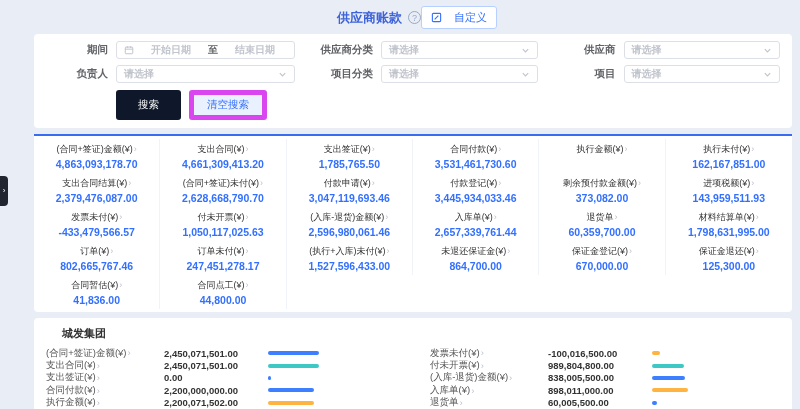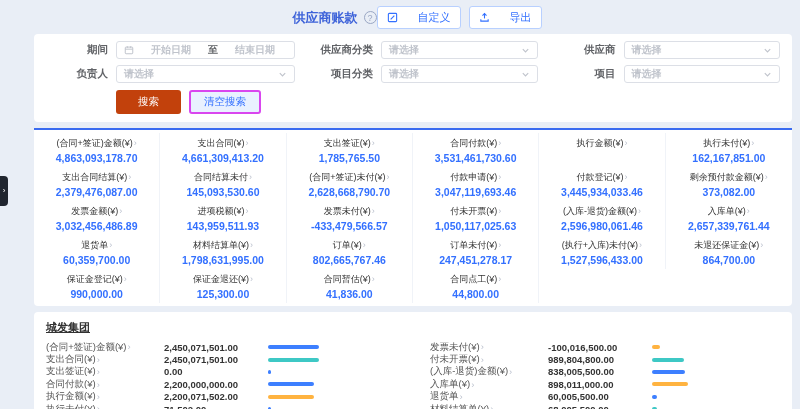--- a/index.html
+++ b/index.html
@@ -11,54 +11,54 @@
     color: #333;
   }
   
   .topbar { display: flex; align-items: center; justify-content: center; padding: 6px 10px 5px 44px; }
   .title-wrap { display: flex; align-items: center; gap: 6px; }
   .page-title { color: #3d62d9; font-weight: bold; font-size: 13px; }
   .help-icon { width: 13px; height: 13px; border-radius: 50%; border: 1px solid #9aa7c4; color: #9aa7c4;
     font-size: 9px; display: flex; align-items: center; justify-content: center; cursor: pointer; }
   .help-icon::after { content: "?"; }
   .top-actions { display: flex; gap: 8px; }
-  .btn-outline { display: flex; align-items: center; gap: 20px; background: #fff; color: #3370ff;
+  .btn-outline { display: flex; align-items: center; gap: 12px; background: #fff; color: #3370ff;
     border: 1px solid #b8d0ff; border-radius: 3px; padding: 3px 9px; font-size: 11px; cursor: pointer; }
   .btn-outline svg { display: block; }
   
   .content { padding: 0 8px 0 34px; }
   .card { background: #fff; border-radius: 4px; }
   
   .filter-card { padding: 7px 12px 8px; }
   .filter-grid { display: grid; grid-template-columns: 1.1fr 1fr 1fr; gap: 6px 16px; font-weight: bold; }
   .f-item { display: flex; align-items: center; gap: 8px; }
   .f-label { width: 62px; flex-shrink: 0; text-align: right; color: #606266; font-size: 10.5px; }
   .f-control { flex: 1; height: 18px; border: 1px solid #dcdfe6; border-radius: 3px; background: #fff;
     display: flex; align-items: center; padding: 0 7px; gap: 5px; font-size: 10px; cursor: pointer; }
   .ph { color: #c0c4cc; white-space: nowrap; }
   .grow { flex: 1; text-align: center; }
   .sep { color: #606266; }
   .cd { margin-left: auto; flex-shrink: 0; }
   .filter-actions { margin-top: 7px; display: flex; gap: 8px; padding-left: 70px; }
-  .btn-primary { background: #c2410c; color: #fff; border: none; border-radius: 3px;
+  .btn-primary { background: #0f172a; color: #fff; border: none; border-radius: 3px;
     padding: 4px 22px; font-size: 10.5px; cursor: pointer; }
-  .btn-plain { background: #e9f1ff; color: #3370ff; border: 2px solid #d946ef; border-radius: 3px;
+  .btn-plain { background: #e9f1ff; color: #3370ff; border: 5px solid #d946ef; border-radius: 3px;
     padding: 3px 13px; font-size: 10.5px; cursor: pointer; }
   
   .stats-card { margin-top: 6px; border-top: 2px solid #3a6bf0; border-radius: 0 0 4px 4px; padding: 3px 0; }
   .stats-grid { display: grid; grid-template-columns: repeat(6, 1fr); }
   .cell { text-align: center; padding: 4px 3px 3px; border-right: 1px solid #f0f3f8; cursor: pointer; }
   .cell:nth-child(6n) { border-right: none; }
   .sl { font-size: 9px; color: #333; white-space: nowrap; display: flex; justify-content: center; align-items: center; gap: 1px; overflow: hidden; }
   .sv { margin-top: 2px; font-size: 10.5px; font-weight: bold; color: #3370ff; white-space: nowrap; }
   .chev { color: #b9bfcc; line-height: 1; }
   .chev::after { content: "›"; }
   
   .group-card { margin-top: 6px; padding: 6px 12px 10px; height: 220px; }
-  .group-title { font-size: 11px; font-weight: bold; color: #333; margin: 2px 0 6px; text-decoration: underline; }
+  .group-title { font-size: 11px; font-weight: bold; color: #333; margin: 2px 16px 6px; }
   .group-grid { display: grid; grid-template-columns: 1fr 1fr; column-gap: 34px; }
   .metric-row { display: flex; align-items: center; height: 12.4px; font-size: 9.5px; cursor: pointer; }
   .metric-label { width: 118px; flex-shrink: 0; color: #555; display: flex; align-items: center; gap: 1px; white-space: nowrap; overflow: hidden; }
   .metric-value { width: 104px; flex-shrink: 0; font-weight: bold; color: #333; white-space: nowrap; }
   .track { flex: 1; display: flex; align-items: center; }
   .bar { height: 4px; border-radius: 2px; width: 0; min-width: 2px; }
   
   .drawer { position: absolute; left: 0; top: 176px; width: 8px; height: 30px; background: #20252f;
     border-radius: 0 4px 4px 0; cursor: pointer; display: flex; align-items: center; justify-content: center; }
   .drawer .chev { color: #fff; font-size: 8px; }
@@ -76,28 +76,20 @@
     <span class="help-icon"></span>
   </div>
   <div class="top-actions">
     <button class="btn-outline">
       <svg width="11" height="11" viewBox="0 0 12 12" fill="none" stroke="#3370ff" stroke-width="1.2">
           <rect x="1.5" y="1.5" width="9" height="9" rx="1"></rect>
           <path d="M4 8 L8 4"></path>
         </svg>
       <span>自定义</span>
     </button>
-    <button class="btn-outline">
-      <svg width="11" height="11" viewBox="0 0 12 12" fill="none" stroke="#3370ff" stroke-width="1.2">
-          <path d="M2 8 V10 H10 V8"></path>
-          <path d="M6 1.5 V7"></path>
-          <path d="M3.8 4 L6 1.8 L8.2 4"></path>
-        </svg>
-      <span>导出</span>
-    </button>
   </div>
 </div>
 
 <div class="content">
 
   <div class="card filter-card">
     <div class="filter-grid">
       <div class="f-item">
         <span class="f-label">期间</span>
         <div class="f-control">
@@ -208,27 +200,20 @@
         </div>
       <div class="cell">
           <div class="sl">
             <span>支出合同结算(¥)</span>
             <span class="chev"></span>
           </div>
           <div class="sv">2,379,476,087.00</div>
         </div>
       <div class="cell">
           <div class="sl">
-            <span>合同结算未付</span>
-            <span class="chev"></span>
-          </div>
-          <div class="sv">145,093,530.60</div>
-        </div>
-      <div class="cell">
-          <div class="sl">
             <span>(合同+签证)未付(¥)</span>
             <span class="chev"></span>
           </div>
           <div class="sv">2,628,668,790.70</div>
         </div>
       <div class="cell">
           <div class="sl">
             <span>付款申请(¥)</span>
             <span class="chev"></span>
           </div>
@@ -243,27 +228,20 @@
         </div>
       <div class="cell">
           <div class="sl">
             <span>剩余预付款金额(¥)</span>
             <span class="chev"></span>
           </div>
           <div class="sv">373,082.00</div>
         </div>
       <div class="cell">
           <div class="sl">
-            <span>发票金额(¥)</span>
-            <span class="chev"></span>
-          </div>
-          <div class="sv">3,032,456,486.89</div>
-        </div>
-      <div class="cell">
-          <div class="sl">
             <span>进项税额(¥)</span>
             <span class="chev"></span>
           </div>
           <div class="sv">143,959,511.93</div>
         </div>
       <div class="cell">
           <div class="sl">
             <span>发票未付(¥)</span>
             <span class="chev"></span>
           </div>
@@ -330,21 +308,21 @@
             <span>未退还保证金(¥)</span>
             <span class="chev"></span>
           </div>
           <div class="sv">864,700.00</div>
         </div>
       <div class="cell">
           <div class="sl">
             <span>保证金登记(¥)</span>
             <span class="chev"></span>
           </div>
-          <div class="sv">990,000.00</div>
+          <div class="sv">670,000.00</div>
         </div>
       <div class="cell">
           <div class="sl">
             <span>保证金退还(¥)</span>
             <span class="chev"></span>
           </div>
           <div class="sv">125,300.00</div>
         </div>
       <div class="cell">
           <div class="sl">

